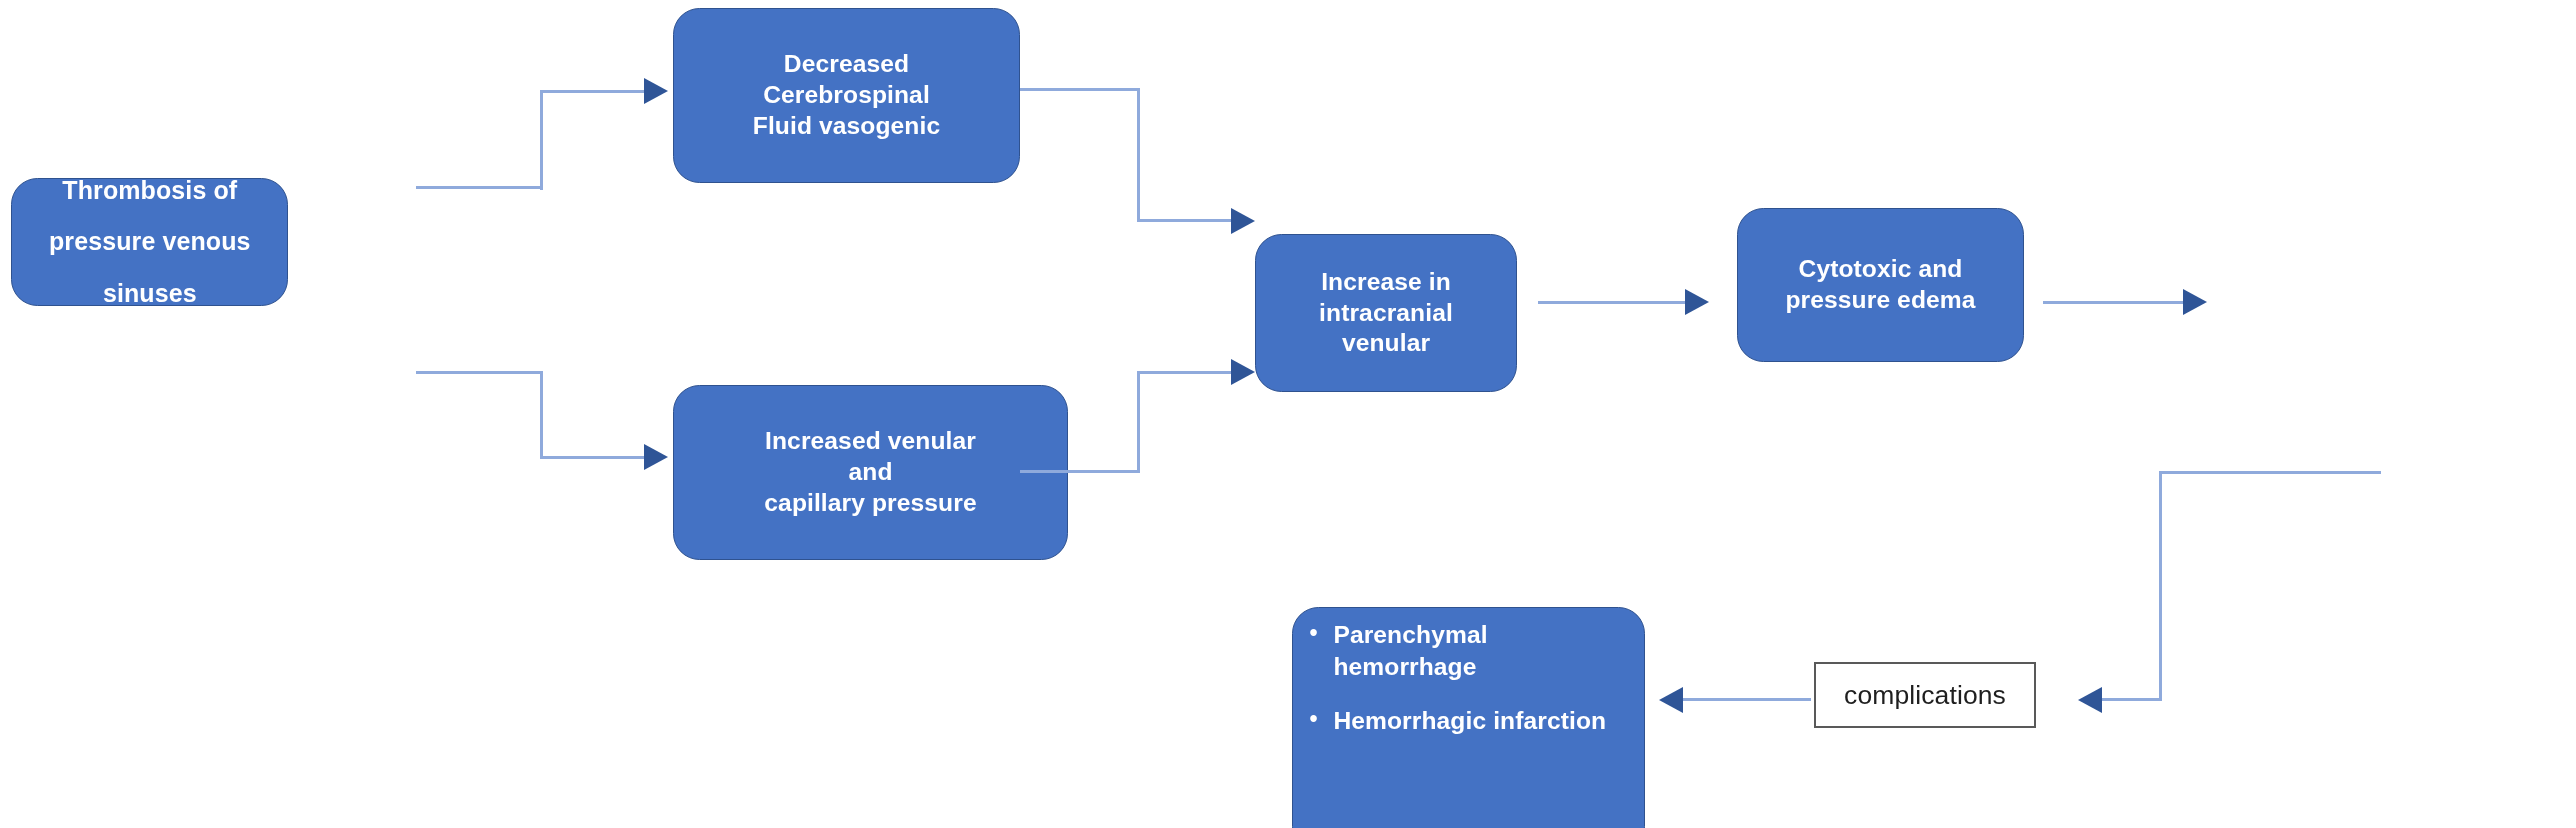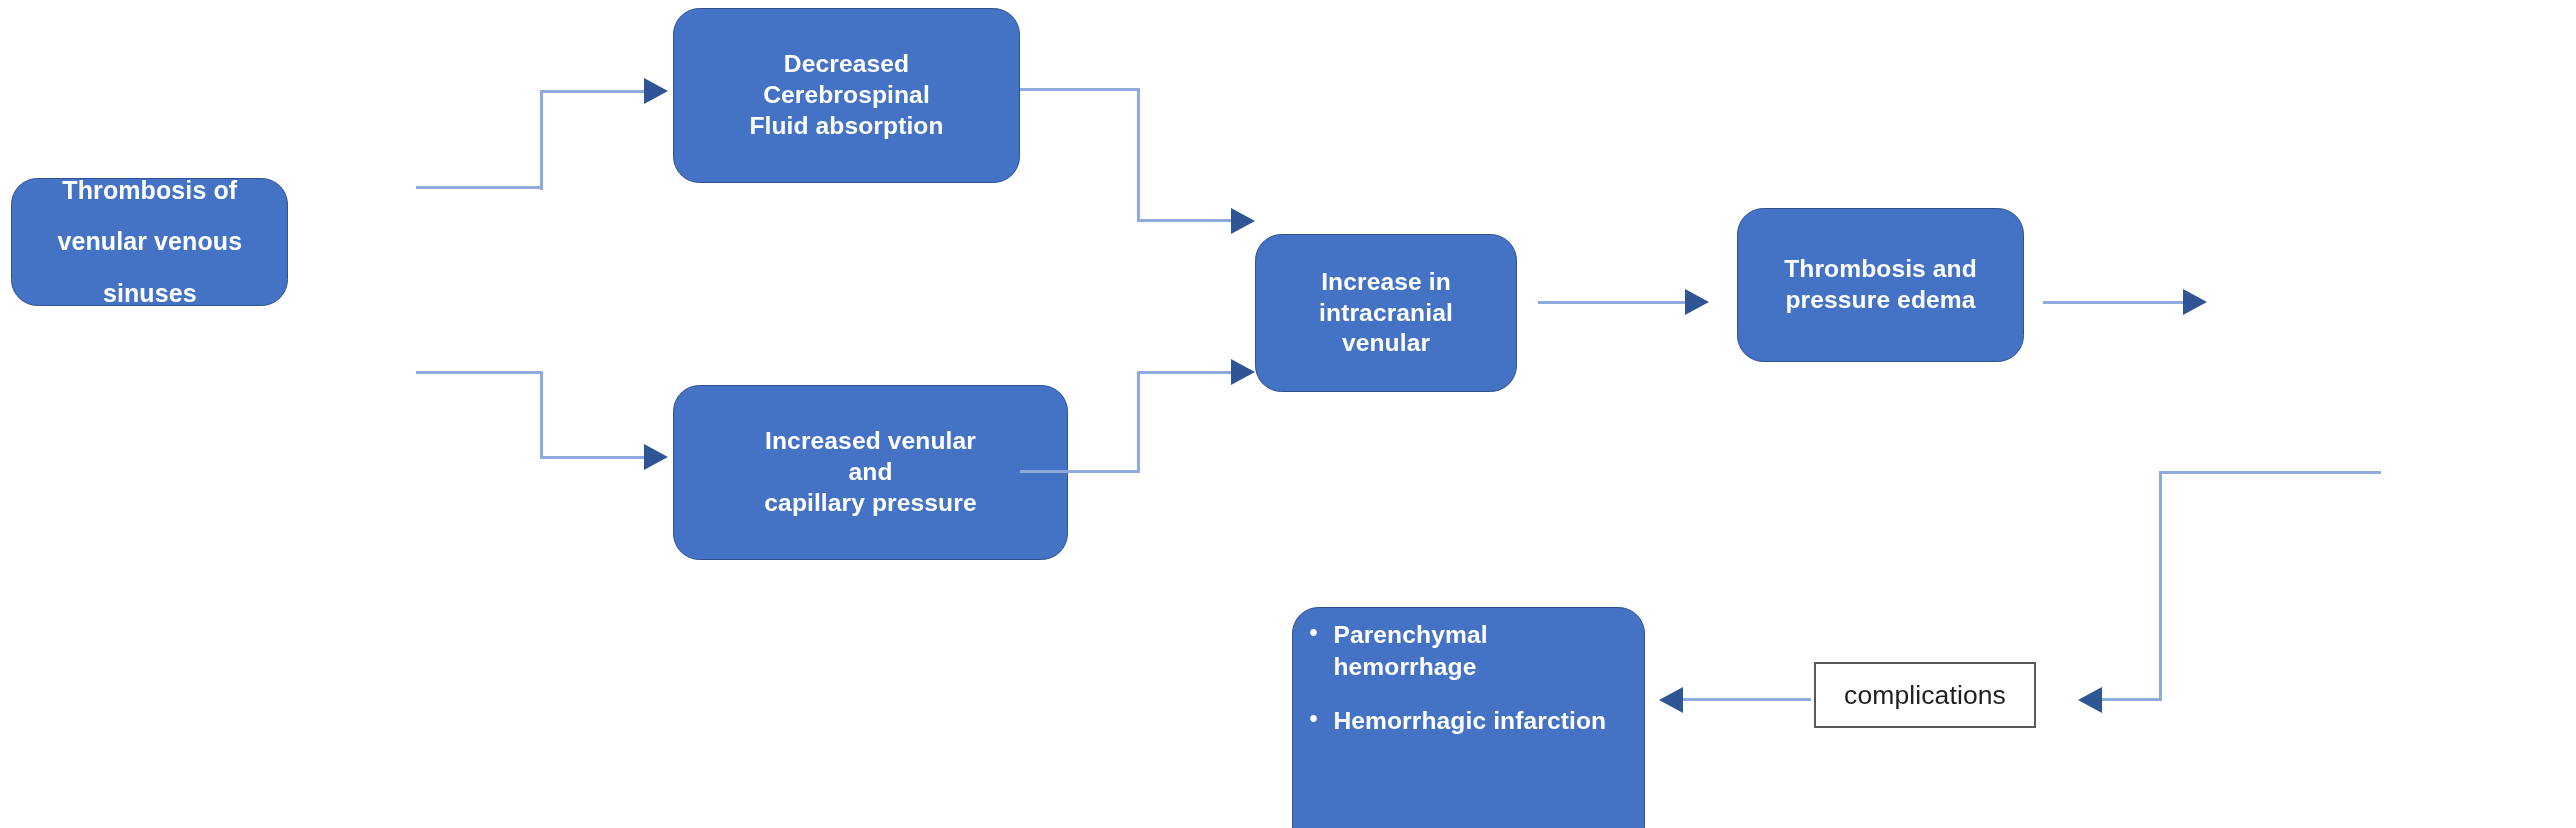--- a/index.html
+++ b/index.html
@@ -107,44 +107,44 @@
     border-right: 24px solid #2F5597;
   }
 </style>
 </head>
 <body>
 
 <div id="canvas">
 
   <div class="node node-lg" style="left:11.3px; top:178px; width:277px; height:128px;gap:20px;">
     <span class="line">Thrombosis of</span>
-    <span class="line">venular venous</span>
+    <span class="line">pressure venous</span>
     <span class="line">sinuses</span>
   </div>
 
   <div class="node node-md" style="left:673px; top:7.6px; width:347px; height:175px;">
     <span class="line">Decreased</span>
     <span class="line">Cerebrospinal</span>
-    <span class="line">Fluid absorption</span>
+    <span class="line">Fluid vasogenic</span>
   </div>
 
   <div class="node node-md" style="left:673px; top:385px; width:395px; height:175px;">
     <span class="line">Increased venular</span>
     <span class="line">and</span>
     <span class="line">capillary pressure</span>
   </div>
 
   <div class="node node-md" style="left:1255px; top:207px; width:262px; height:158px;margin-top:27px;">
     <span class="line">Increase in</span>
     <span class="line">intracranial</span>
     <span class="line">venular</span>
   </div>
 
   <div class="node node-md" style="left:1737px; top:208px; width:287px; height:154px;">
-    <span class="line">Thrombosis and</span>
+    <span class="line">Cytotoxic and</span>
     <span class="line">pressure edema</span>
   </div>
 
 
   <div class="node bullets" style="left:1292px; top:607px; width:353px; height:246px;">
     <div class="bullet-row">
       <span class="bullet-dot">•</span>
       <span class="bullet-text">Parenchymal hemorrhage</span>
     </div>
     <div class="bullet-gap"></div>

